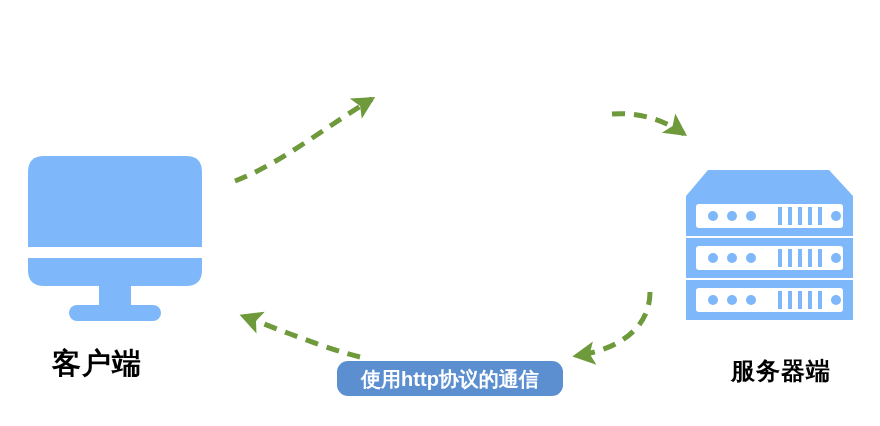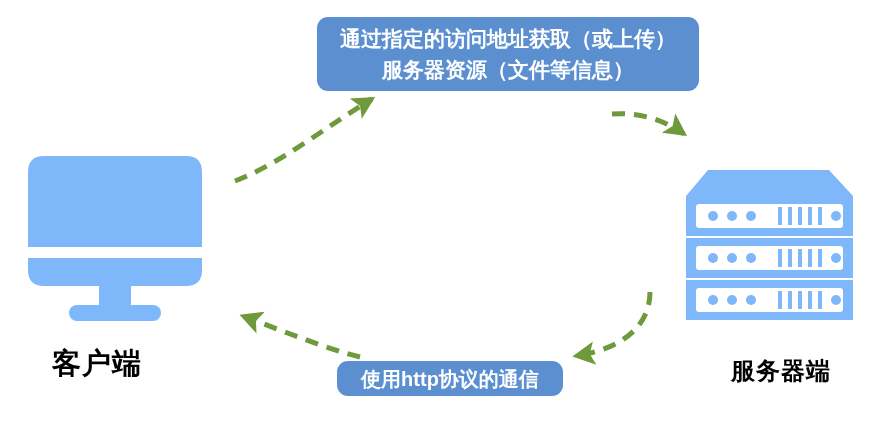--- a/index.html
+++ b/index.html
@@ -158,24 +158,20 @@
         <rect x="96" y="123" width="4" height="18" fill="#7EB8FA"></rect>
         <rect x="106" y="123" width="4" height="18" fill="#7EB8FA"></rect>
         <rect x="116" y="123" width="4" height="18" fill="#7EB8FA"></rect>
         <rect x="126" y="123" width="4" height="18" fill="#7EB8FA"></rect>
         <rect x="136" y="123" width="4" height="18" fill="#7EB8FA"></rect>
         <circle cx="154" cy="132" r="5" fill="#7EB8FA"></circle>
       </g>
     </svg>
   </div>
 
-  <div class="label-box" id="box-top">
-    <span class="line">通过指定的访问地址获取（或上传）</span>
-    <span class="line">服务器资源（文件等信息）</span>
-  </div>
 
   <div class="label-box" id="box-bottom">
     <span class="line">使用http协议的通信</span>
   </div>
 
   <div class="caption" id="caption-client">客户端</div>
   <div class="caption" id="caption-server">服务器端</div>
 
 </div>
 

